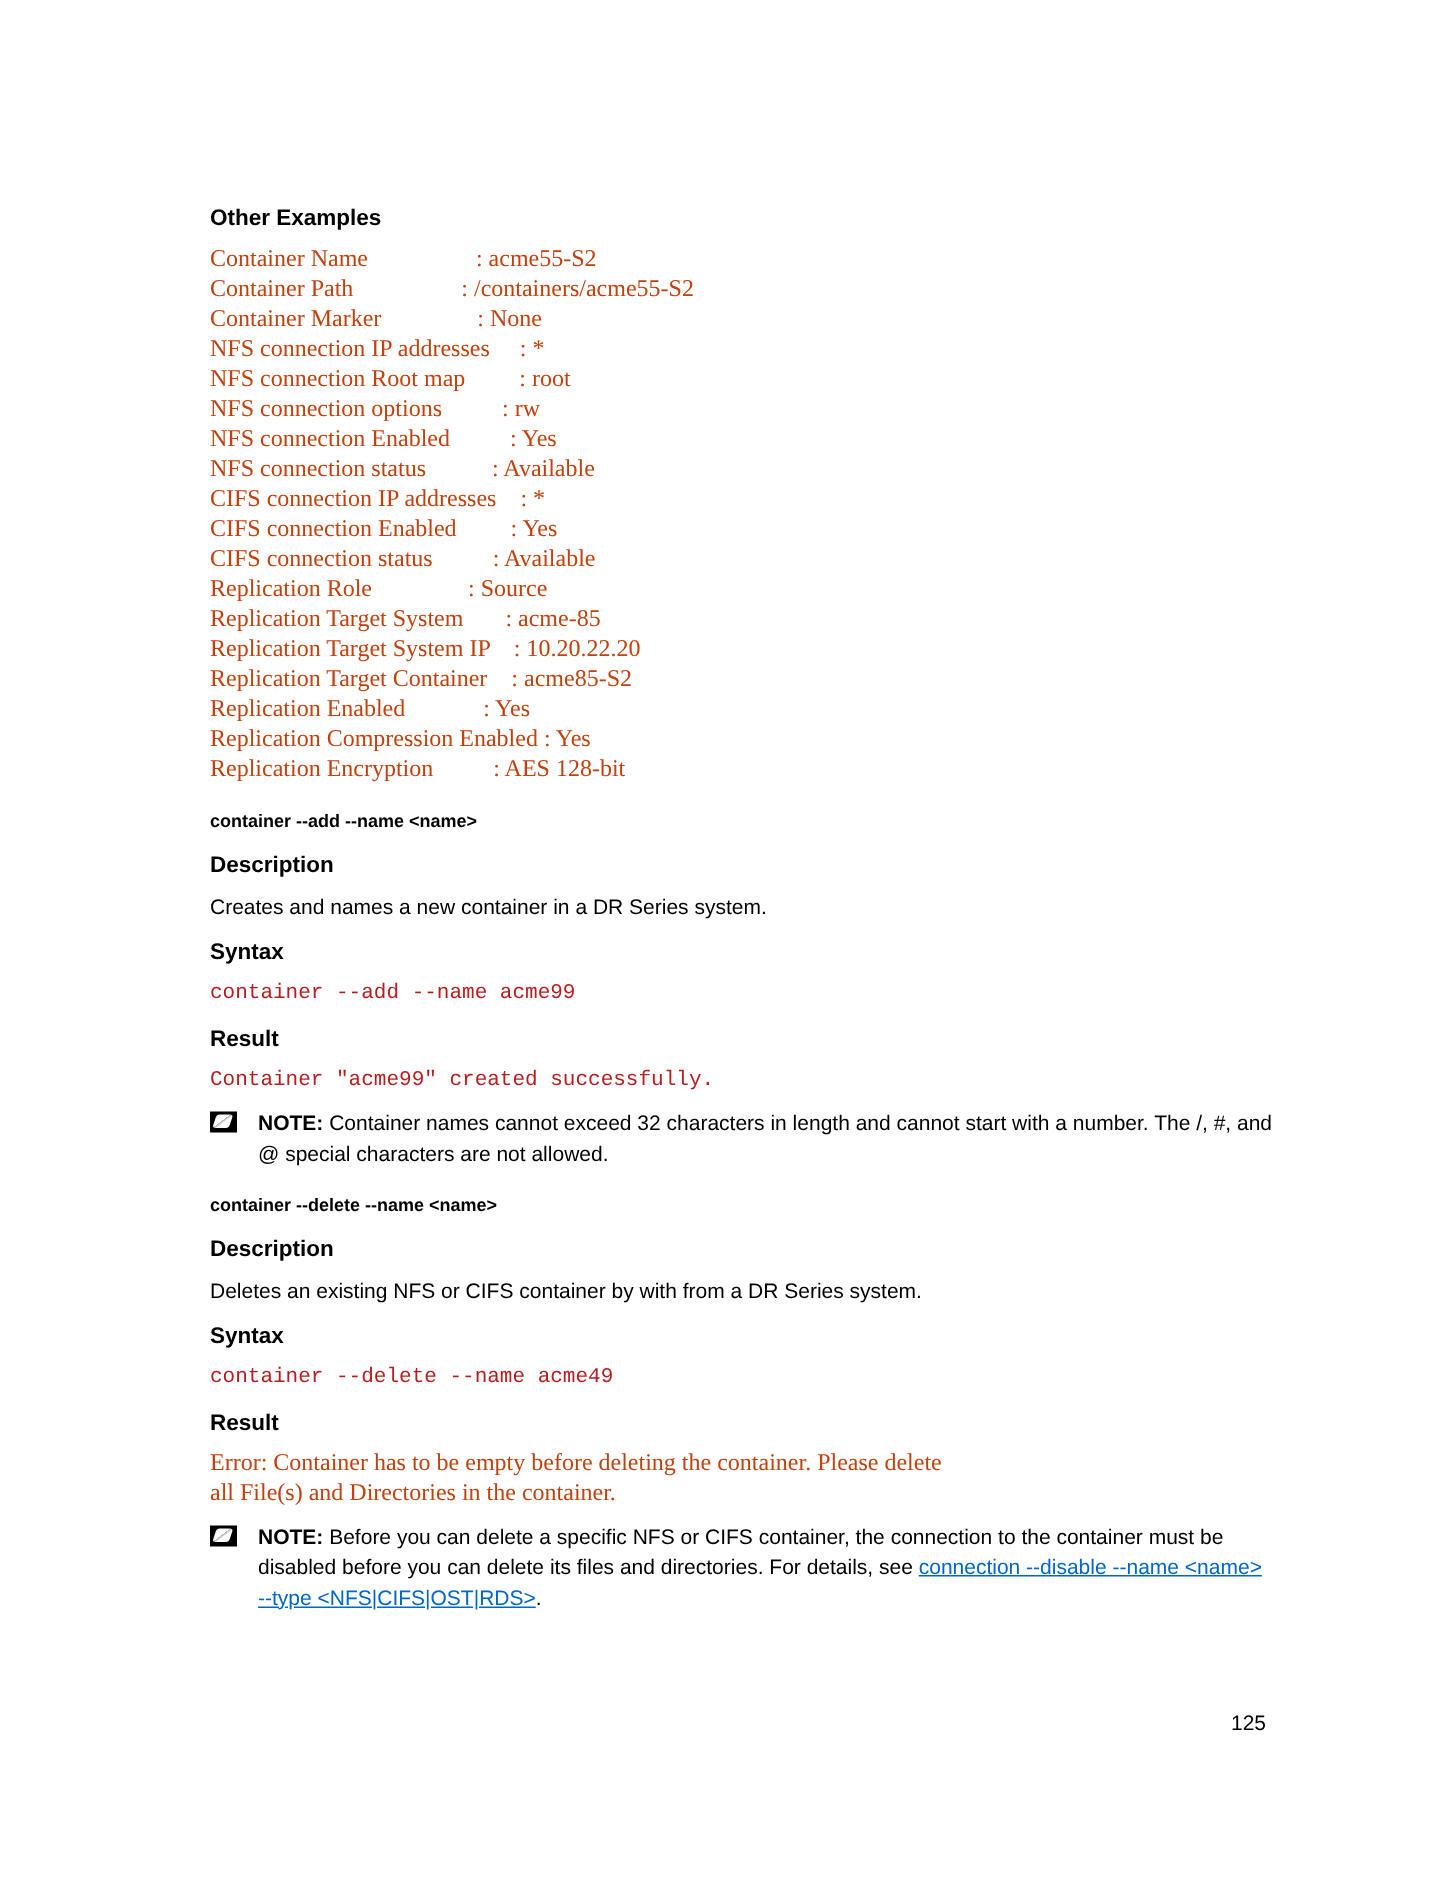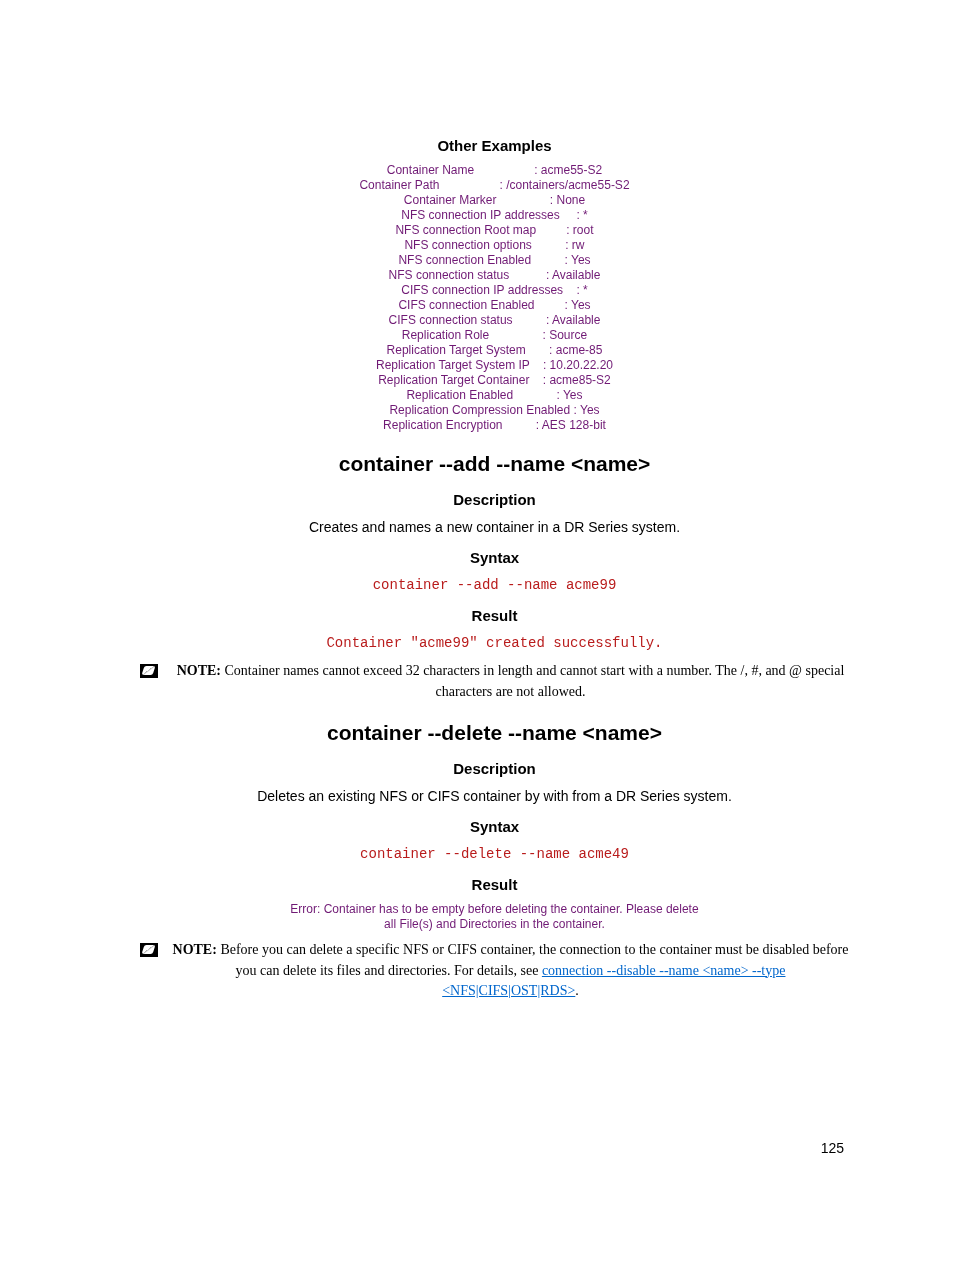--- a/index.html
+++ b/index.html
@@ -14,43 +14,42 @@
       padding: 135px 105px 40px 140px;
       line-height: 1.45;
     }
     .h3 {
       font-weight: bold;
       font-size: 15px;
       margin-bottom: 6px;
     }
     .h2 {
       font-weight: bold;
-      font-size: 21px;
+      font-size: 12px;
       margin-top: 16px;
       margin-bottom: 10px;
     }
     .para {
       font-size: 14px;
       margin-bottom: 2px;
     }
     .bold { font-weight: bold; }
     pre.code {
-      font-family: Liberation Sans, sans-serif;
-      font-size: 12px;
+      font-family: Liberation Serif, serif;
+      font-size: 16px;
       white-space: pre;
-      color: #701a75;
+      color: #c2410c;
       line-height: 1.25;
       margin: 4px 0 4px 0;
     }
     .note-block {
       display: flex;
       align-items: flex-start;
       margin-top: 8px;
       margin-bottom: 4px;
-      font-family: Liberation Serif, serif;
     }
     .note-icon {
       flex: 0 0 auto;
       width: 18px;
       height: 14px;
       background: #000;
       position: relative;
       margin-right: 14px;
       margin-top: 3px;
     }
@@ -64,21 +63,21 @@
       transform: skewX(-18deg);
     }
     .note-text {
       flex: 1;
       font-size: 14px;
     }
     .link {
       color: #0066cc;
       text-decoration: underline;
     }
-    .section { margin-bottom: 14px; text-align: center; }
+    .section { margin-bottom: 14px; }
     .subsection { margin-top: 10px; margin-bottom: 6px; }
     .command-line { font-family: "Courier New", monospace; font-size: 14px; color: #b91c1c; margin: 4px 0; }
     .page-number {
       position: absolute;
       bottom: 110px;
       right: 110px;
       font-size: 14px;
     }
   </style>
 </head>

